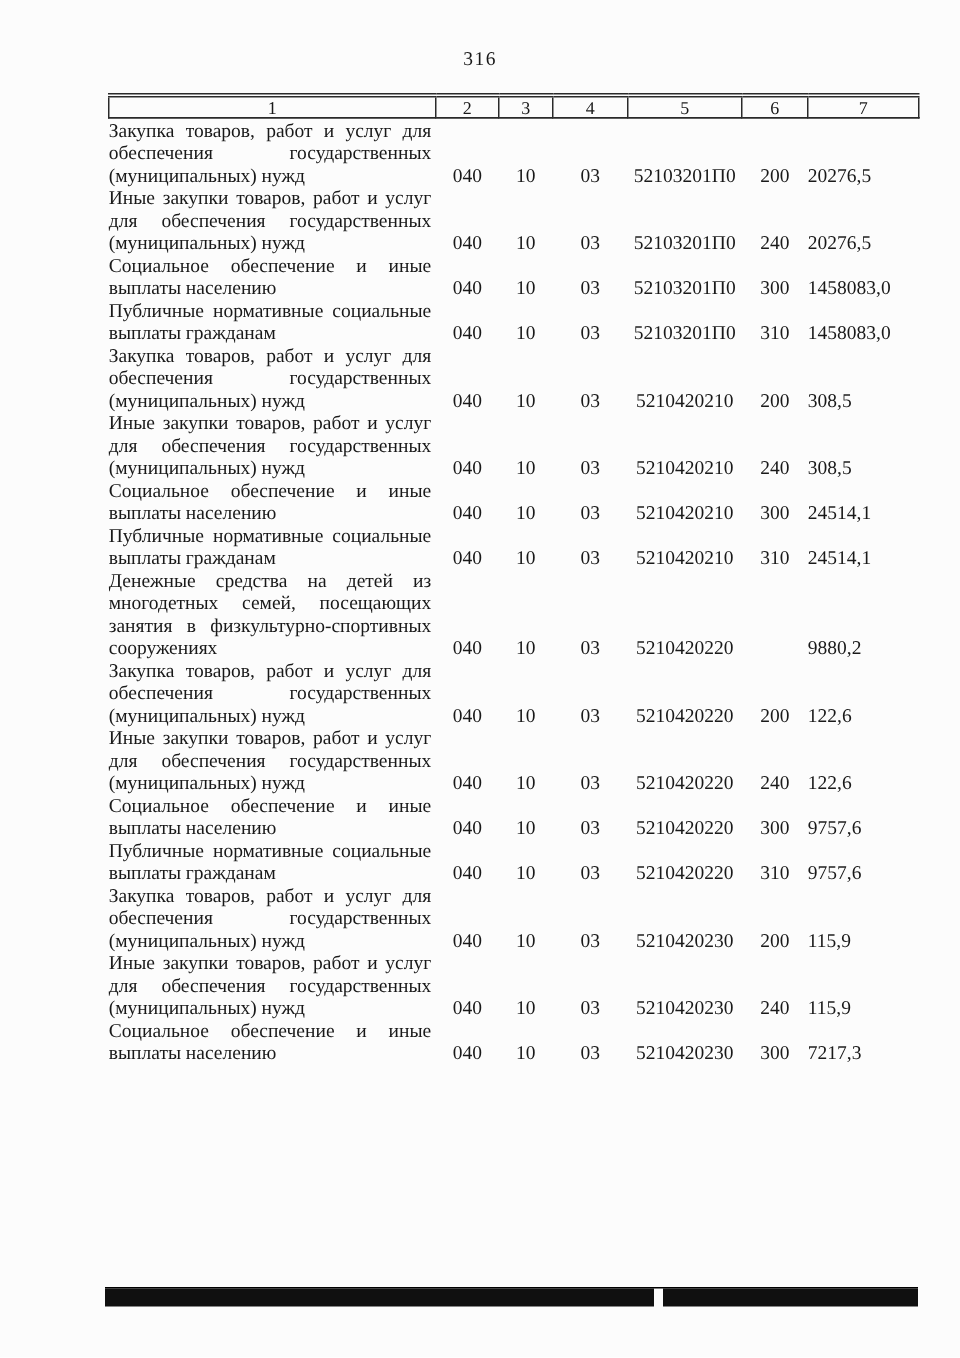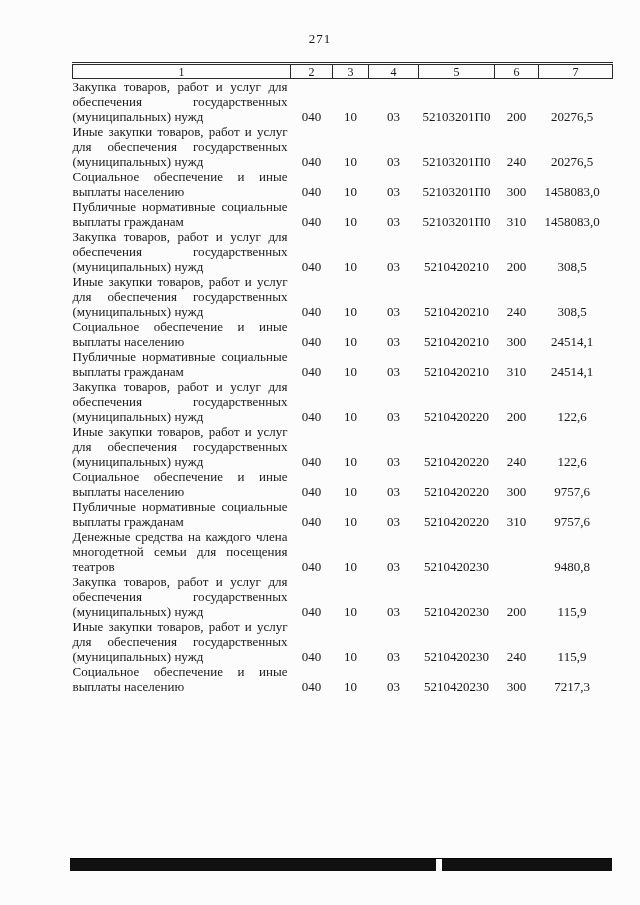--- a/index.html
+++ b/index.html
@@ -51,38 +51,38 @@
     font-size: 13px;
     line-height: 15px;
     padding: 0;
   }
   td.c1 {
     text-align: justify;
     text-align-last: left;
     padding-right: 3px;
   }
   td.c2, td.c3, td.c4, td.c5, td.c6 { text-align: center; }
-  td.c7 { text-align: center; padding-right: 7px; }
+  td.c7 { text-align: left; padding-right: 7px; }
   .cut-artifact {
     position: absolute;
     left: 70px; top: 858px;
     width: 542px; height: 13px;
     background: linear-gradient(90deg,
       #101010 0px, #101010 366px,
       #fcfcfc 366px, #fcfcfc 372px,
       #101010 372px, #101010 542px);
     border-top: 1px solid #000;
   }
 </style>
 </head>
 <body>
 
 <div class="page">
 
-  <div class="page-number">271</div>
+  <div class="page-number">316</div>
 
   <table class="budget-table">
     <colgroup>
       <col class="w1">
         <col class="w2">
         <col class="w3">
         <col class="w4">
       <col class="w5">
         <col class="w6">
         <col class="w7">
@@ -174,20 +174,29 @@
   <tr>
     <td class="c1">Публичные нормативные социальные выплаты гражданам</td>
     <td class="c2">040</td>
     <td class="c3">10</td>
     <td class="c4">03</td>
     <td class="c5">5210420210</td>
     <td class="c6">310</td>
     <td class="c7">24514,1</td>
   </tr>
 
+  <tr>
+    <td class="c1">Денежные средства на детей из многодетных семей, посещающих занятия в физкультурно-спортивных сооружениях</td>
+    <td class="c2">040</td>
+    <td class="c3">10</td>
+    <td class="c4">03</td>
+    <td class="c5">5210420220</td>
+    <td class="c6"></td>
+    <td class="c7">9880,2</td>
+  </tr>
 
   <tr>
     <td class="c1">Закупка товаров, работ и услуг для обеспечения государственных (муниципальных) нужд</td>
     <td class="c2">040</td>
     <td class="c3">10</td>
     <td class="c4">03</td>
     <td class="c5">5210420220</td>
     <td class="c6">200</td>
     <td class="c7">122,6</td>
   </tr>
@@ -215,29 +224,20 @@
   <tr>
     <td class="c1">Публичные нормативные социальные выплаты гражданам</td>
     <td class="c2">040</td>
     <td class="c3">10</td>
     <td class="c4">03</td>
     <td class="c5">5210420220</td>
     <td class="c6">310</td>
     <td class="c7">9757,6</td>
   </tr>
 
-  <tr>
-    <td class="c1">Денежные средства на каждого члена многодетной семьи для посещения театров</td>
-    <td class="c2">040</td>
-    <td class="c3">10</td>
-    <td class="c4">03</td>
-    <td class="c5">5210420230</td>
-    <td class="c6"></td>
-    <td class="c7">9480,8</td>
-  </tr>
 
   <tr>
     <td class="c1">Закупка товаров, работ и услуг для обеспечения государственных (муниципальных) нужд</td>
     <td class="c2">040</td>
     <td class="c3">10</td>
     <td class="c4">03</td>
     <td class="c5">5210420230</td>
     <td class="c6">200</td>
     <td class="c7">115,9</td>
   </tr>

